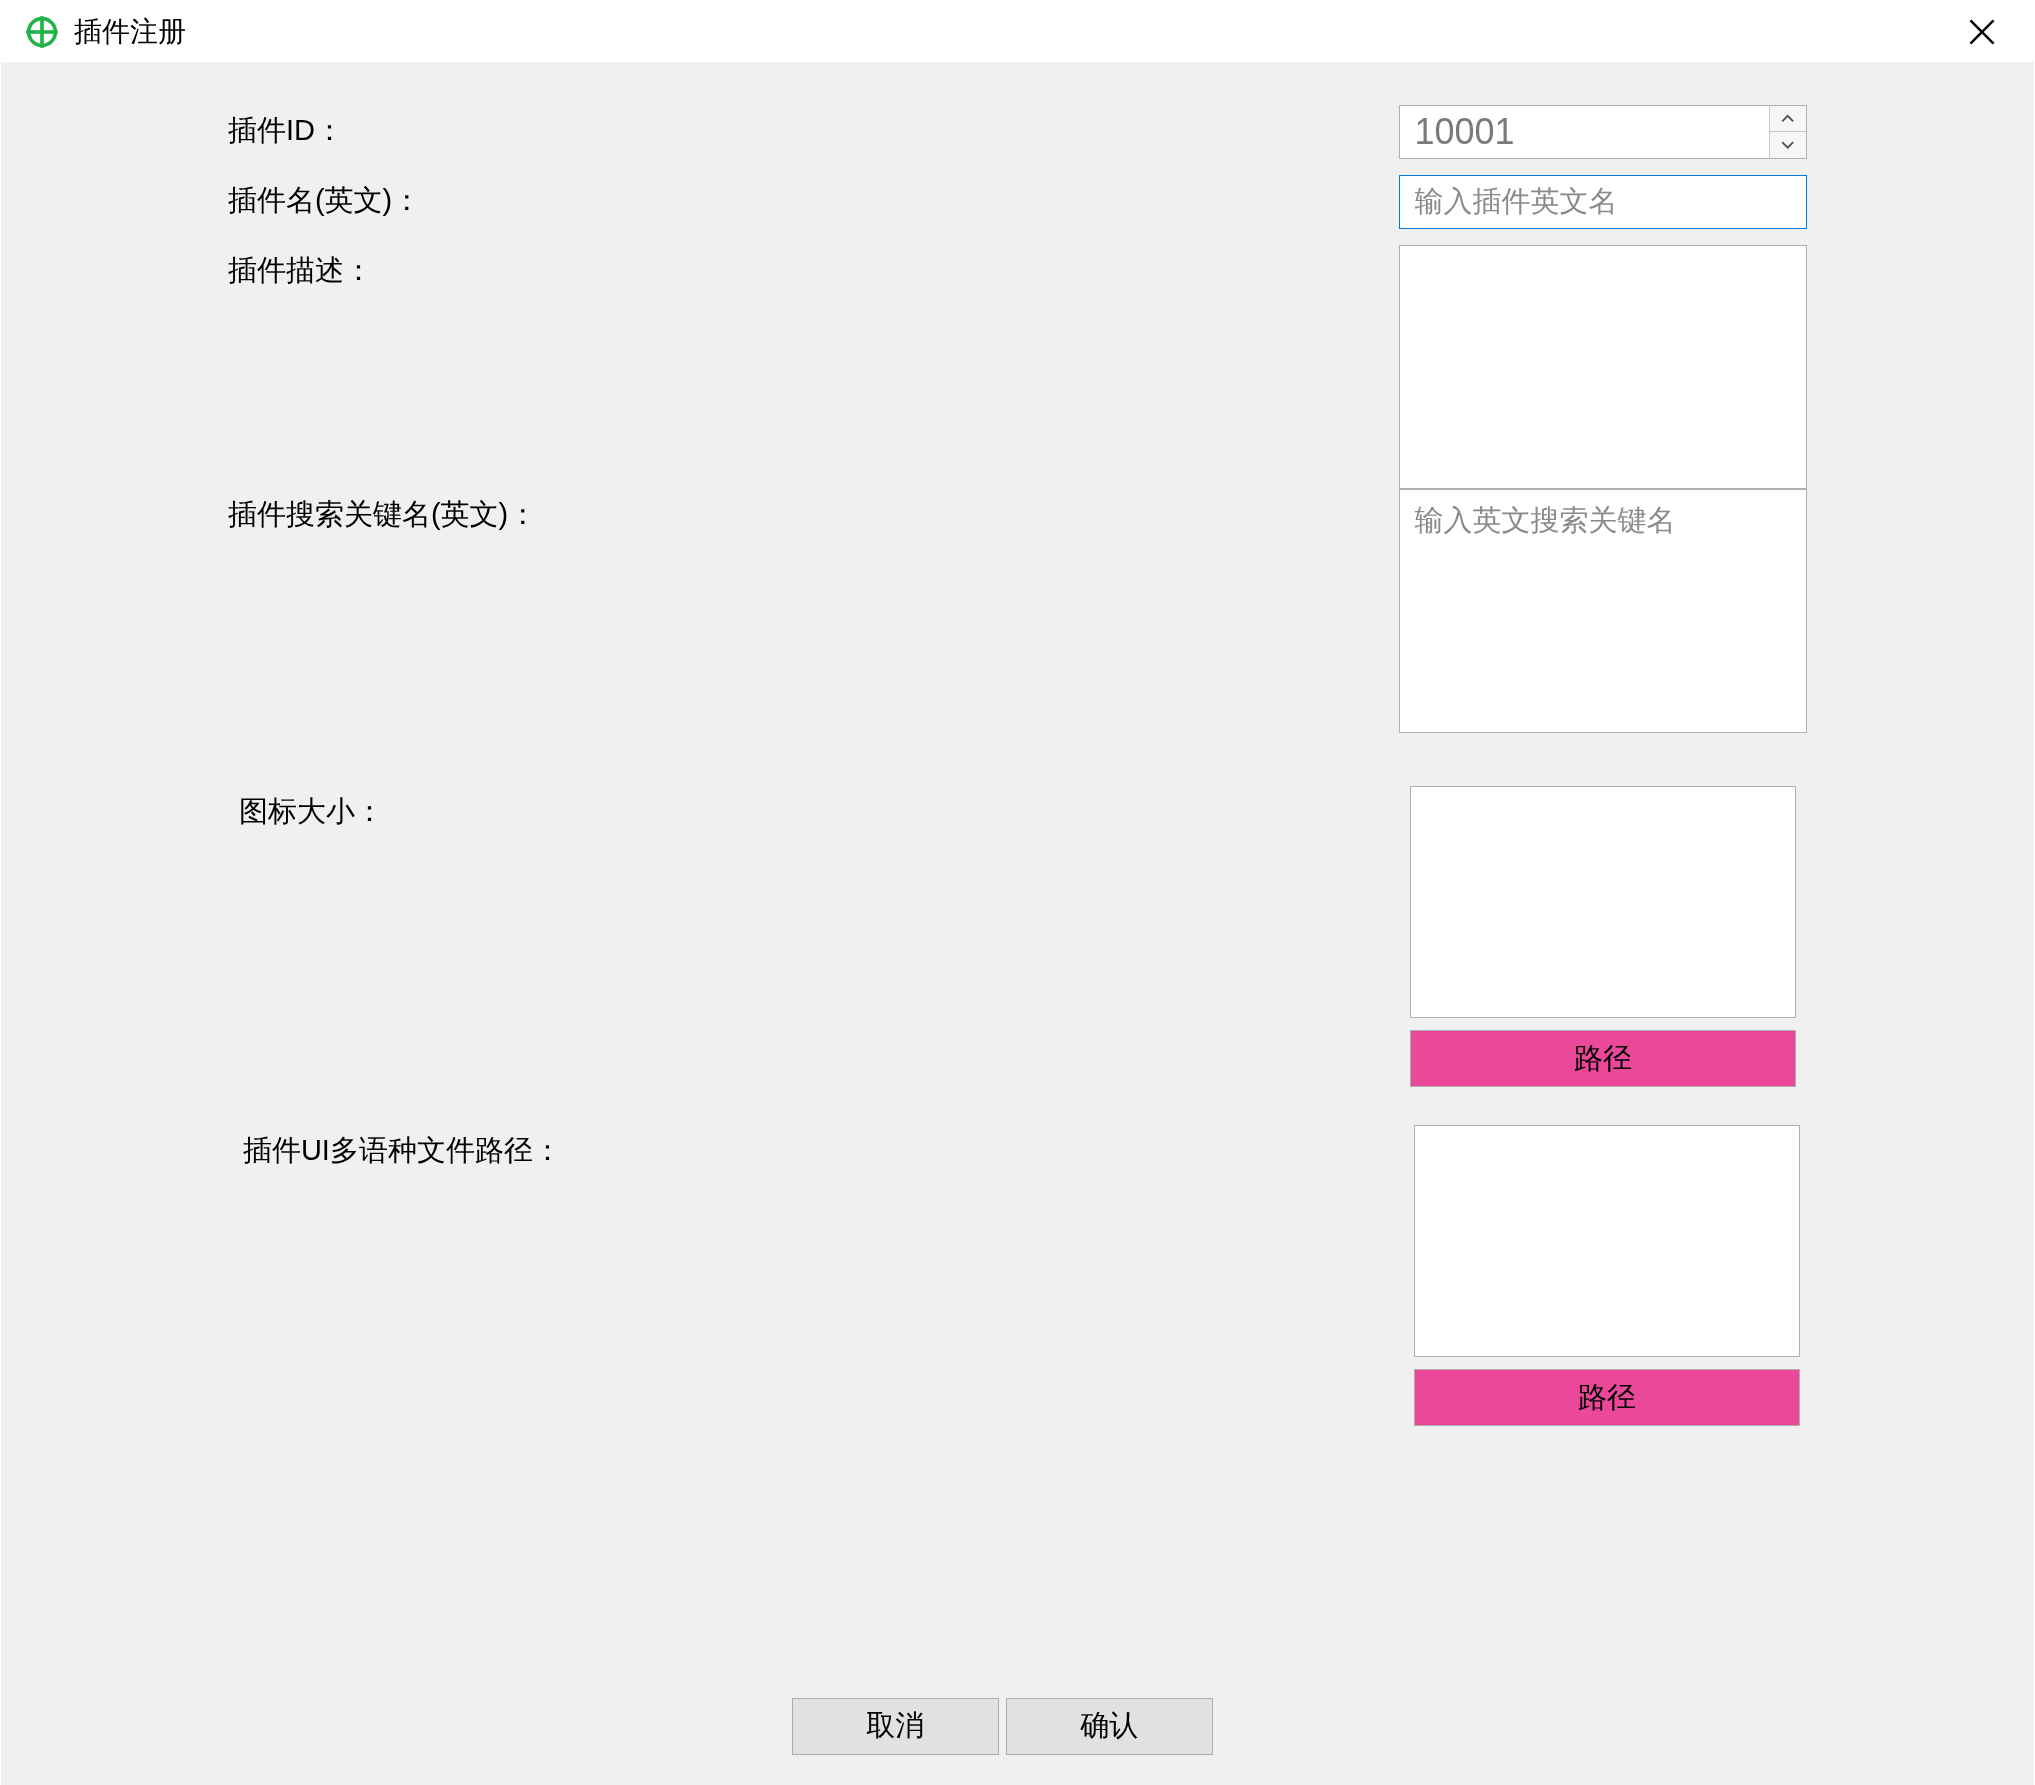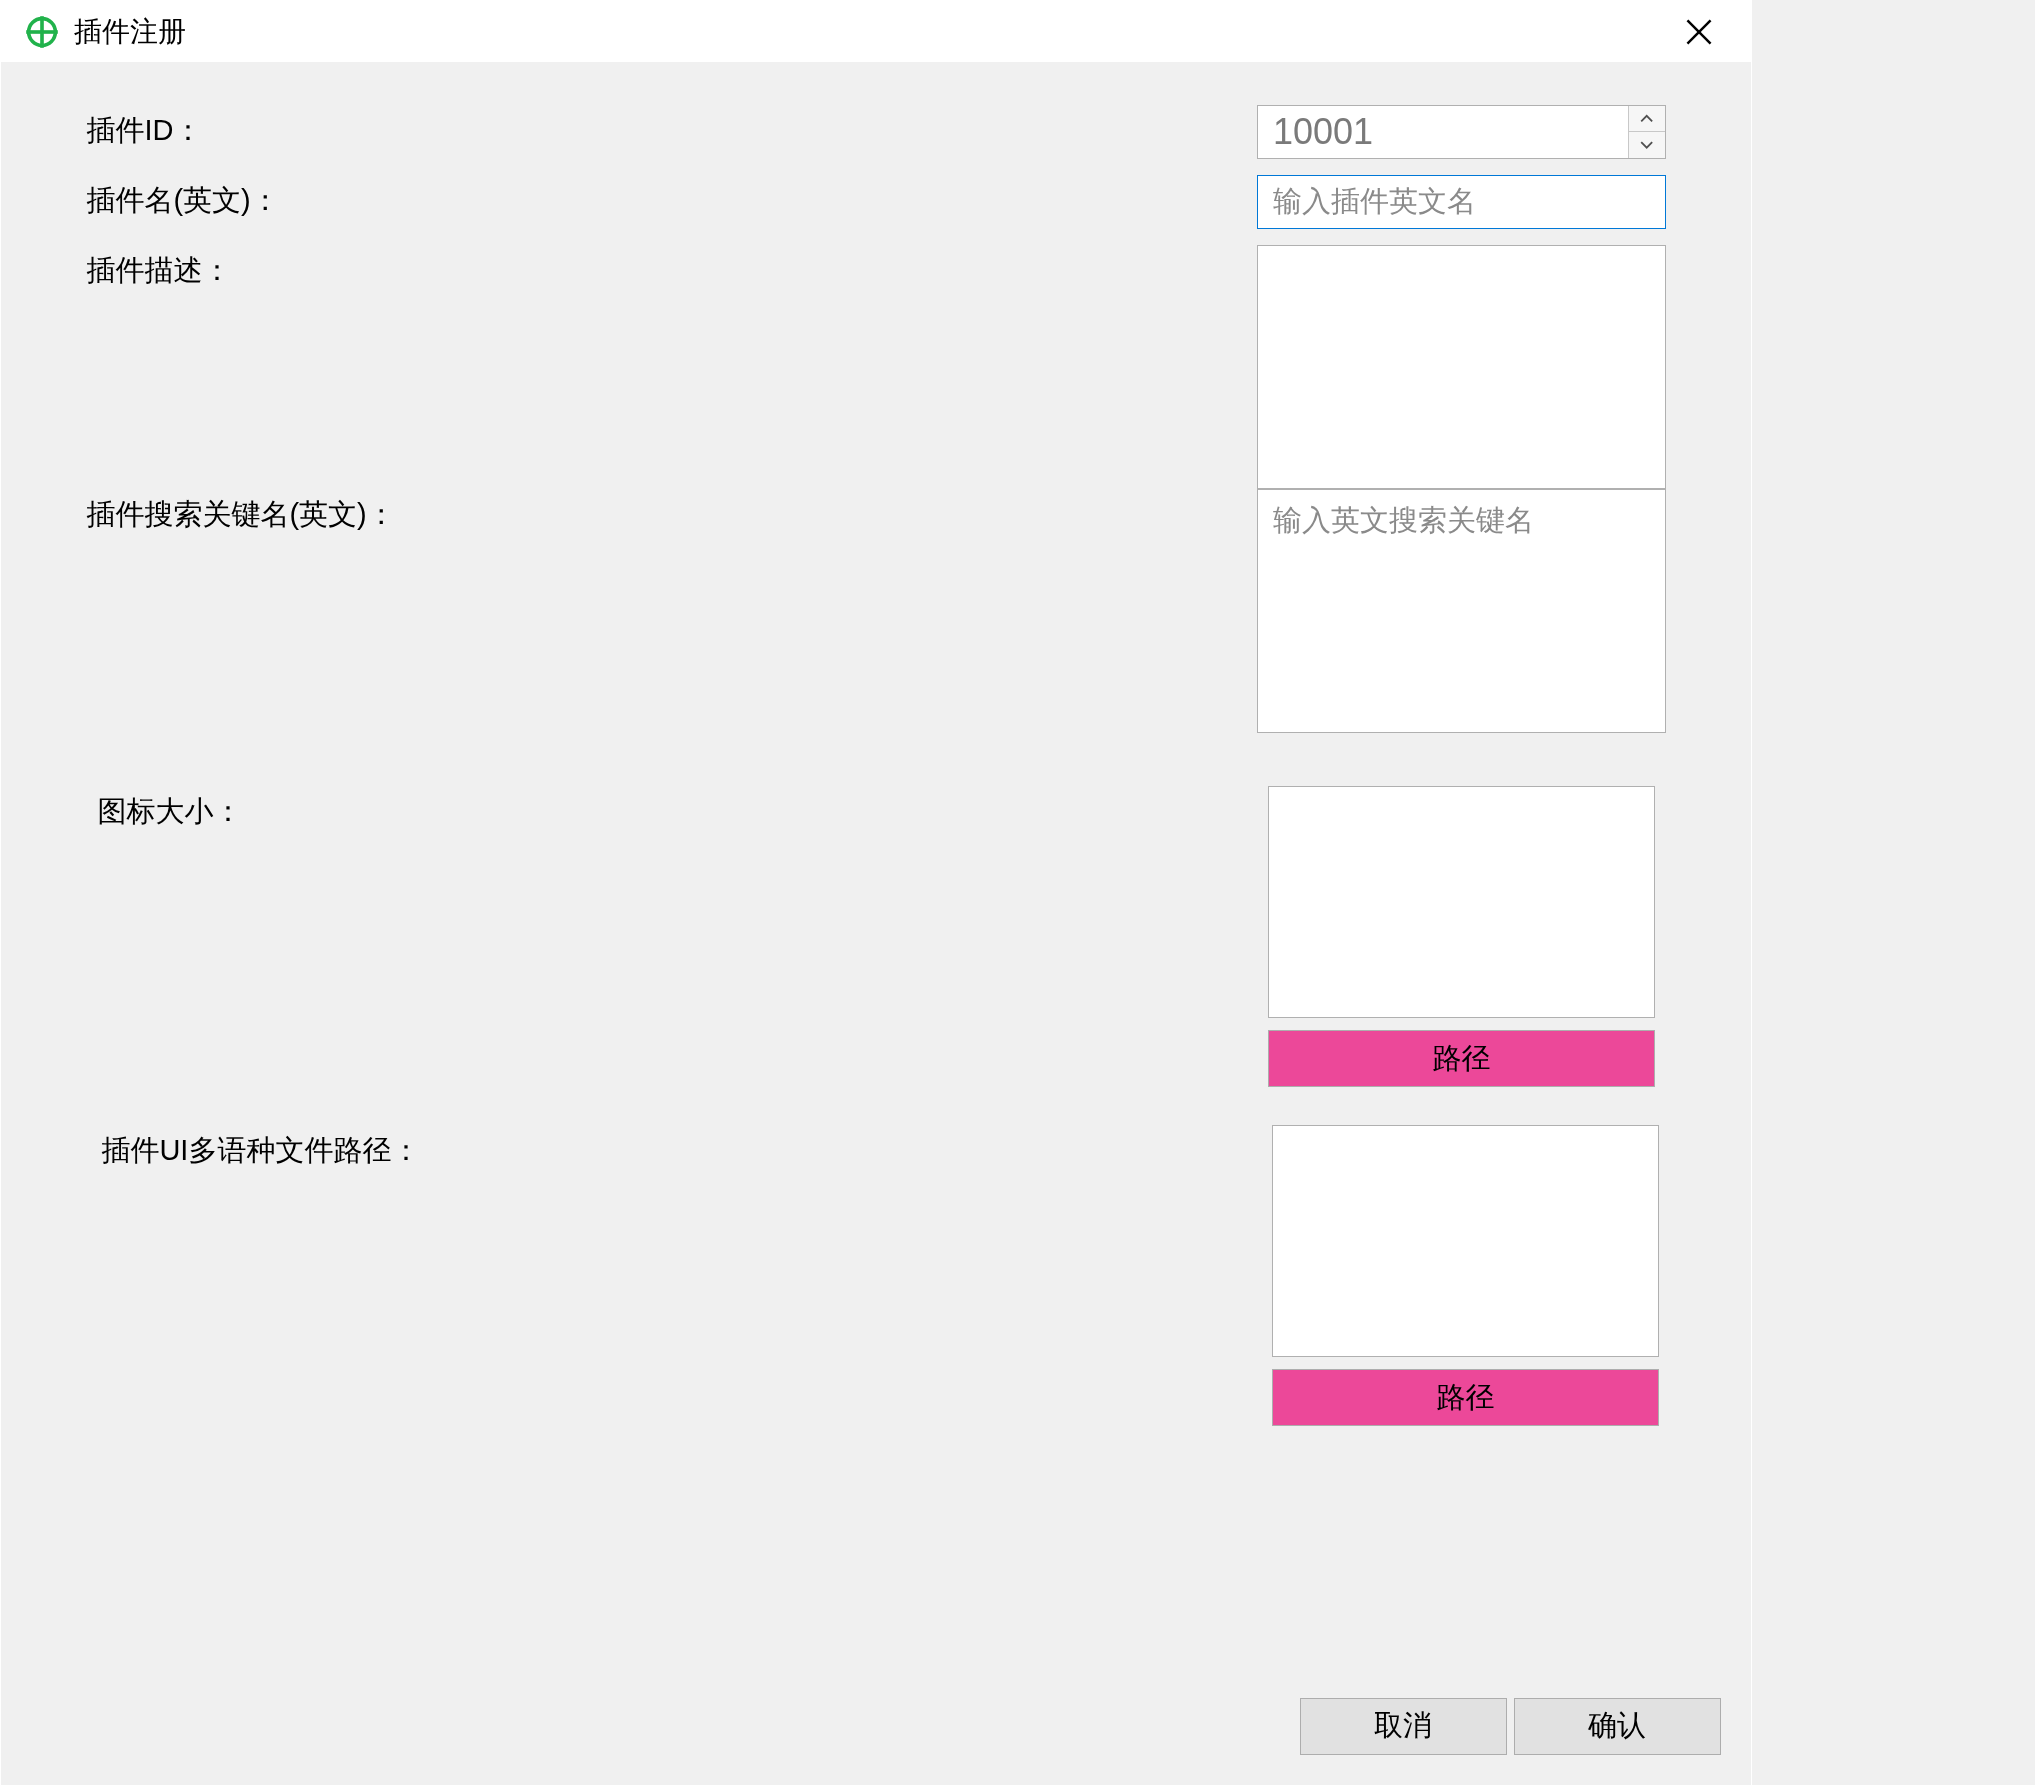--- a/index.html
+++ b/index.html
@@ -4,21 +4,21 @@
 <style>
   * { box-sizing: border-box; }
   html, body {
     margin: 0; padding: 0;
     width: 2035px; height: 1786px;
     font-family: "Microsoft YaHei", "SimSun", Arial, sans-serif;
     background: #f0f0f0;
     color: #000;
   }
   .window {
-    width: 1752px; height: 1786px;
+    width: 2035px; height: 1786px;
     background: #f0f0f0;
     display: flex; flex-direction: column;
     border: 0.6px solid #ffffff;
   }
   
   .titlebar {
     height: 61px;
     background: #ffffff;
     display: flex; align-items: center;
     padding: 0 18.3px 0 24.4px;
@@ -148,21 +148,21 @@
     margin-top: 12.2px;
     background: #ec4899;
     border: 1.2px solid #adadad;
     font-size: 29px;
     color: #000;
     cursor: pointer;
   }
 
   .footer {
     padding: 24.4px 30.5px 30.5px 0;
-    display: flex; justify-content: flex-end; gap: 7px;
+    display: flex; justify-content: center; gap: 7px;
   }
   .btn {
     min-width: 207px; height: 57px;
     background: #e1e1e1;
     border: 1.2px solid #adadad;
     font-size: 29px;
     color: #000;
     cursor: pointer;
   }
 </style>

